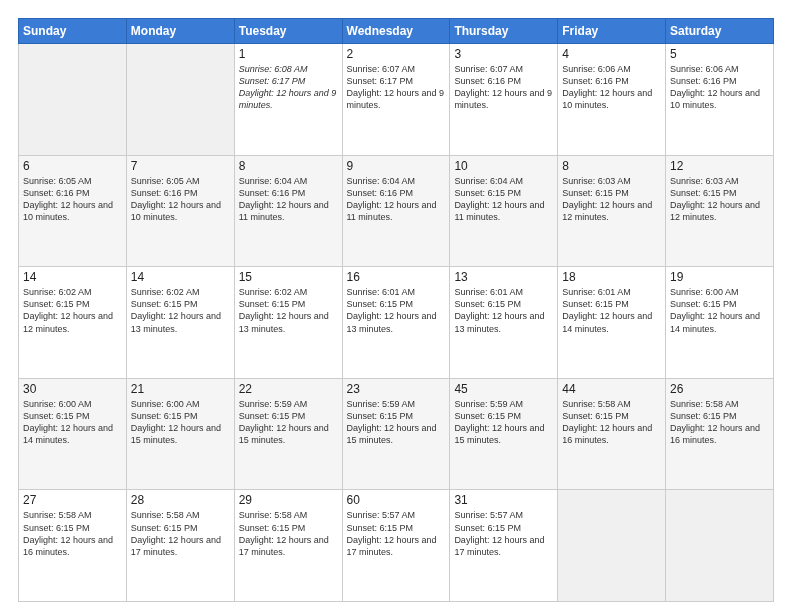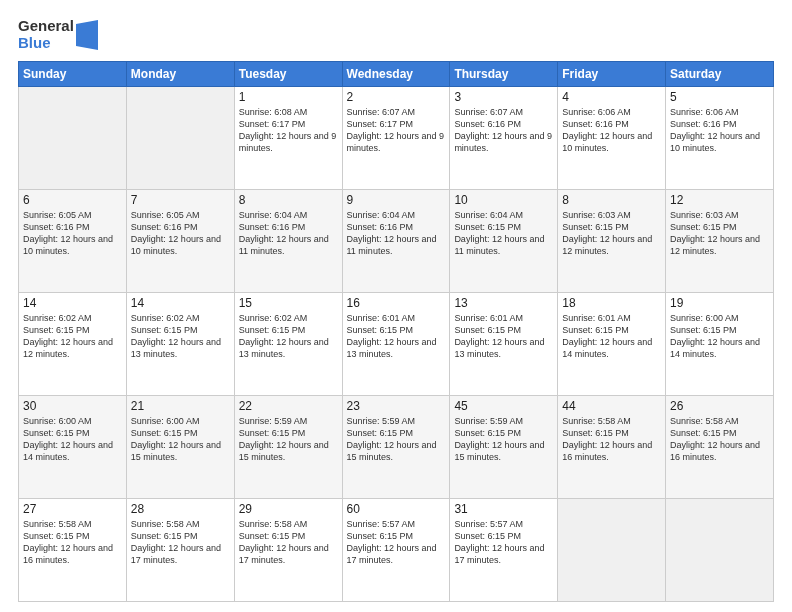--- a/index.html
+++ b/index.html
@@ -87,57 +87,40 @@
       background: #f5f5f5;
     }
     .empty-cell {
       background: #f0f0f0 !important;
     }
   </style>
 </head>
 <body>
 
 <div class="page">
-  <div class="header">
-    <div class="logo">
-  <div style="display:flex;align-items:center;gap:2px;">
-    <div style="line-height:1.1;">
-      <div style="font-size:15px;font-weight:bold;color:#333;font-family:Arial;">General</div>
-      <div style="font-size:15px;font-weight:bold;color:#3a7bd5;font-family:Arial;">Blue</div>
-    </div>
-    <svg width="22" height="30" viewBox="0 0 22 30">
-      <polygon points="0,4 22,0 22,30 0,26" fill="#3a7bd5"></polygon>
-    </svg>
-  </div>
-</div>
-    <div class="title-block">
-      <h1></h1>
-      <h2></h2>
-    </div>
-  </div>
 
   <table class="calendar">
     <thead>
       <tr>
       <th>Sunday</th>
           <th>Monday</th>
           <th>Tuesday</th>
           <th>Wednesday</th>
           <th>Thursday</th>
           <th>Friday</th>
           <th>Saturday</th>
         </tr>
     </thead>
     <tbody id="calendar-body">
     <tr>
           <td class="empty-cell"></td>
           <td class="empty-cell"></td>
           <td>
             <div class="day-number">1</div>
-            <div class="day-info" style="white-space: pre-line;">Sunrise: 6:08 AM
+            <div class="day-info" style="white-space: pre-line; font-style: italic;">Sunrise: 6:08 AM
 Sunset: 6:17 PM
 Daylight: 12 hours and 9 minutes.</div>
           </td>
           <td>
             <div class="day-number">2</div>
             <div class="day-info" style="white-space: pre-line;">Sunrise: 6:07 AM
 Sunset: 6:17 PM
 Daylight: 12 hours and 9 minutes.</div>
           </td>
           <td>

